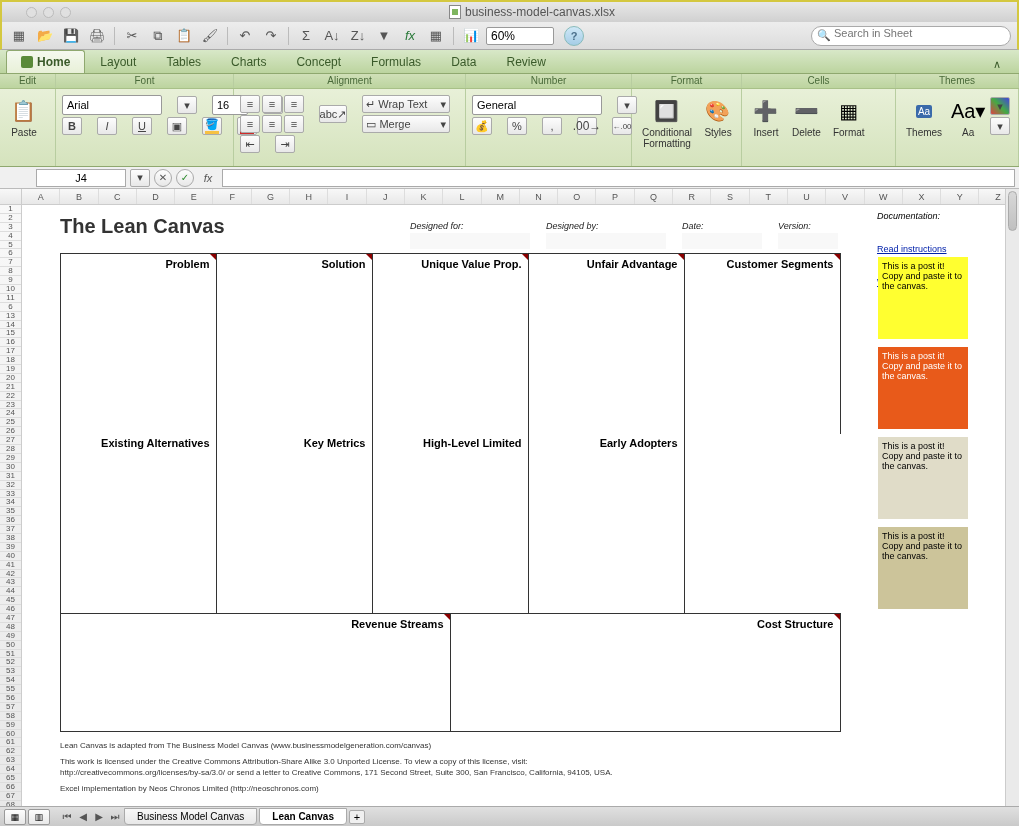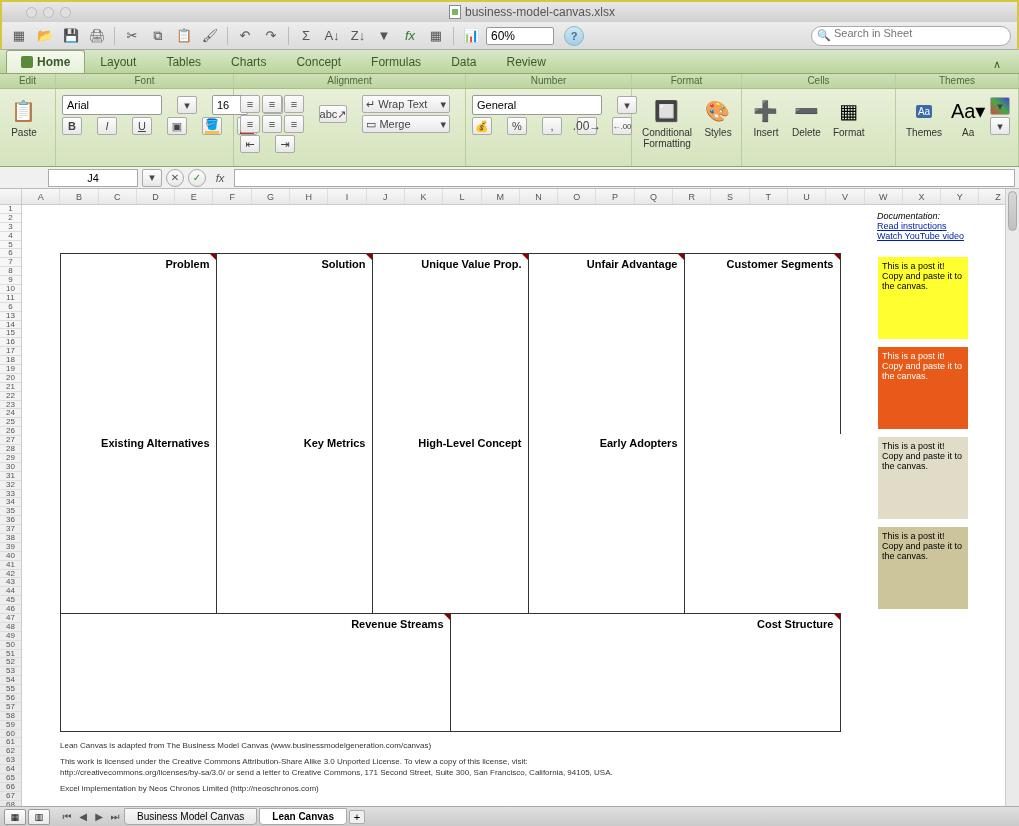--- a/index.html
+++ b/index.html
@@ -45,21 +45,21 @@
 .fontname { width:100px; height:20px; border:1px solid #999; background:#fff; font-size:11px; padding:0 4px; border-radius:2px; }
 .fontsize { width:36px; height:20px; border:1px solid #999; background:#fff; font-size:11px; padding:0 4px; border-radius:2px; }
 .sbtn { width:20px; height:18px; border:1px solid #aaa; background:linear-gradient(#fdfdfd,#e8e8e8); border-radius:2px; display:flex; align-items:center; justify-content:center; font-size:11px; color:#444; }
 .sbtn.bold{font-weight:bold;} .sbtn.italic{font-style:italic;} .sbtn.underline{text-decoration:underline;}
 .align-grid { display:grid; grid-template-columns:repeat(3,20px); gap:2px; }
 .numfmt { width:130px; height:20px; border:1px solid #999; background:#fff; font-size:11px; padding:0 4px; border-radius:2px; }
 .color-strip { width:14px; height:3px; display:block; }
 
 
 .formula-bar { height: 22px; background: #f0f0f0; border-bottom: 1px solid #bbb; display: flex; align-items: center; padding: 0 4px; gap: 4px; }
-.namebox { width: 90px; height: 18px; border: 1px solid #aaa; background: #fff; text-align: center; font-size: 11px; margin-left: 44px; }
+.namebox { width: 90px; height: 18px; border: 1px solid #aaa; background: #fff; text-align: center; font-size: 11px; margin-left: 32px; }
 .fb-btn { width:18px; height:18px; border:1px solid #aaa; background:linear-gradient(#fdfdfd,#e8e8e8); border-radius:9px; display:flex; align-items:center; justify-content:center; font-size:10px; color:#555; }
 .fx { font-style: italic; color: #555; font-size: 11px; width:20px; text-align:center; }
 .formula-input { flex:1; height:18px; border:1px solid #aaa; background:#fff; }
 
 
 .sheet-wrap { position:relative; height: 622px; overflow:hidden; background:#fff; }
 .col-headers { display:flex; height:16px; background:linear-gradient(#f8f8f8,#e8e8e8); border-bottom:1px solid #ccc; position:absolute; left:22px; right:0; top:0; }
 .col-headers span { width:38.3px; text-align:center; font-size:9px; color:#555; border-right:1px solid #ddd; line-height:16px; }
 .row-headers { position:absolute; left:0; top:16px; width:22px; background:linear-gradient(#f8f8f8,#e8e8e8); border-right:1px solid #ccc; }
 .row-headers span { display:block; height:8.9px; text-align:center; font-size:8px; color:#555; border-bottom:1px solid #ddd; line-height:8.9px; }
@@ -69,21 +69,21 @@
 
 
 .lean { position:absolute; left:38px; top:10px; width:780px; }
 .lean-title { font-size:20px; font-weight:bold; color:#333; font-family:Arial; }
 .meta-row { position:absolute; left:350px; top:6px; right:0; display:flex; gap:16px; font-size:9px; color:#222; }
 .meta-item { width:120px; }
 .meta-item .mlbl { font-style:italic; font-size:9px; color:#222; }
 .meta-item .mbox { height:16px; border:0; background:#f8f8f8; margin-top:2px; }
 .doc-links { position:absolute; left:855px; top:6px; font-size:9px; }
 .doc-links .dl-title{font-style:italic;}
-.doc-links a { color:#0020aa; text-decoration:underline; display:block; }
+.doc-links a { color:#0020aa; text-decoration:underline; display:block;margin-top:23px; }
 
 .grid5 { position:absolute; left:38px; top:48px; width:780px; height:360px; display:grid; grid-template-columns:repeat(5,1fr); grid-template-rows:1fr 1fr; }
 .cell { border:1px solid #333; padding:4px 6px; position:relative; margin:-0.5px; }
 .cell .ctitle { font-weight:bold; font-size:11px; font-family:Arial;text-align:right; }
 .cell.nr { border-bottom:none;} .cell.nt{border-top:none;}
 .cell .corner-mark{ position:absolute; top:0; right:0; width:0;height:0; border-left:6px solid transparent; border-top:6px solid #8b0000; }
 .bottom2 { position:absolute; left:38px; top:408px; width:780px; height:118px; display:grid; grid-template-columns:1fr 1fr; }
 
 .footer-text { position:absolute; left:38px; top:536px; font-size:8px; color:#333; width:780px; line-height:1.3; }
 .footer-text p { margin-bottom:6px; }
@@ -411,20 +411,41 @@
       <span>62</span>
       <span>63</span>
       <span>64</span>
       <span>65</span>
       <span>66</span>
       <span>67</span>
       <span>68</span>
     </div>
 
   <div class="canvas-area">
+    <div class="lean">
+      <div class="lean-title">The Lean Canvas</div>
+      <div class="meta-row">
+        <div class="meta-item">
+            <div class="mlbl">Designed for:</div>
+            <div class="mbox"></div>
+          </div>
+        <div class="meta-item">
+            <div class="mlbl">Designed by:</div>
+            <div class="mbox"></div>
+          </div>
+        <div class="meta-item" style="width:80px;">
+            <div class="mlbl">Date:</div>
+            <div class="mbox"></div>
+          </div>
+        <div class="meta-item" style="width:60px;">
+            <div class="mlbl">Version:</div>
+            <div class="mbox"></div>
+          </div>
+      </div>
+    </div>
     <div class="doc-links">
       <div class="dl-title">Documentation:</div>
       <a>Read instructions</a>
       <a>Watch YouTube video</a>
     </div>
 
     <div class="grid5">
       <div class="cell nr">
           <span class="corner-mark"></span>
           <div class="ctitle">Problem</div>
@@ -445,21 +466,21 @@
           <span class="corner-mark"></span>
           <div class="ctitle">Customer Segments</div>
         </div>
       <div class="cell nt">
           <div class="ctitle">Existing Alternatives</div>
         </div>
       <div class="cell nt">
           <div class="ctitle">Key Metrics</div>
         </div>
       <div class="cell nt">
-          <div class="ctitle">High-Level Concept</div>
+          <div class="ctitle">High-Level Limited</div>
         </div>
       <div class="cell nt">
           <div class="ctitle">Early Adopters</div>
         </div>
     </div>
     <div class="bottom2">
       <div class="cell">
           <span class="corner-mark"></span>
           <div class="ctitle">Revenue Streams</div>
         </div>

